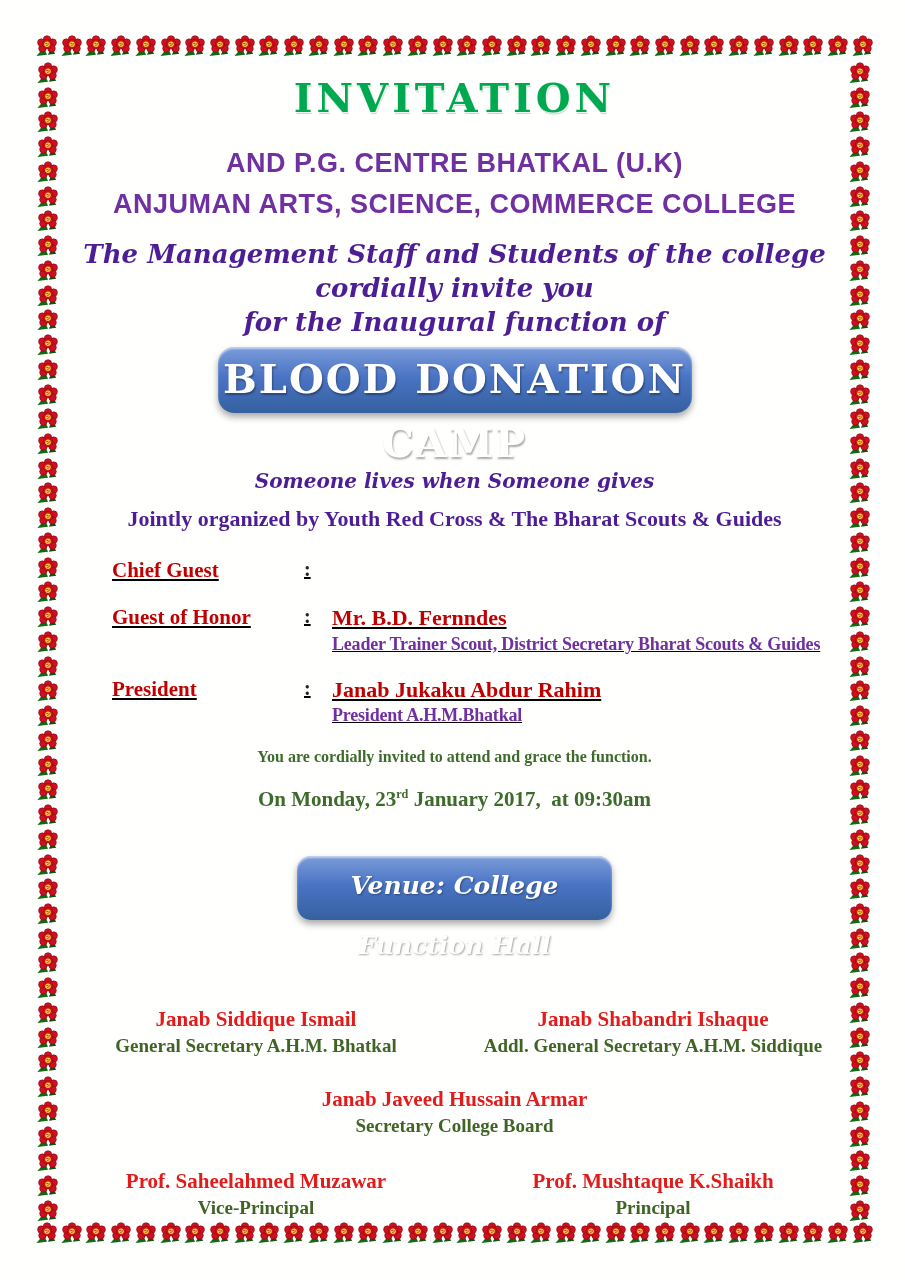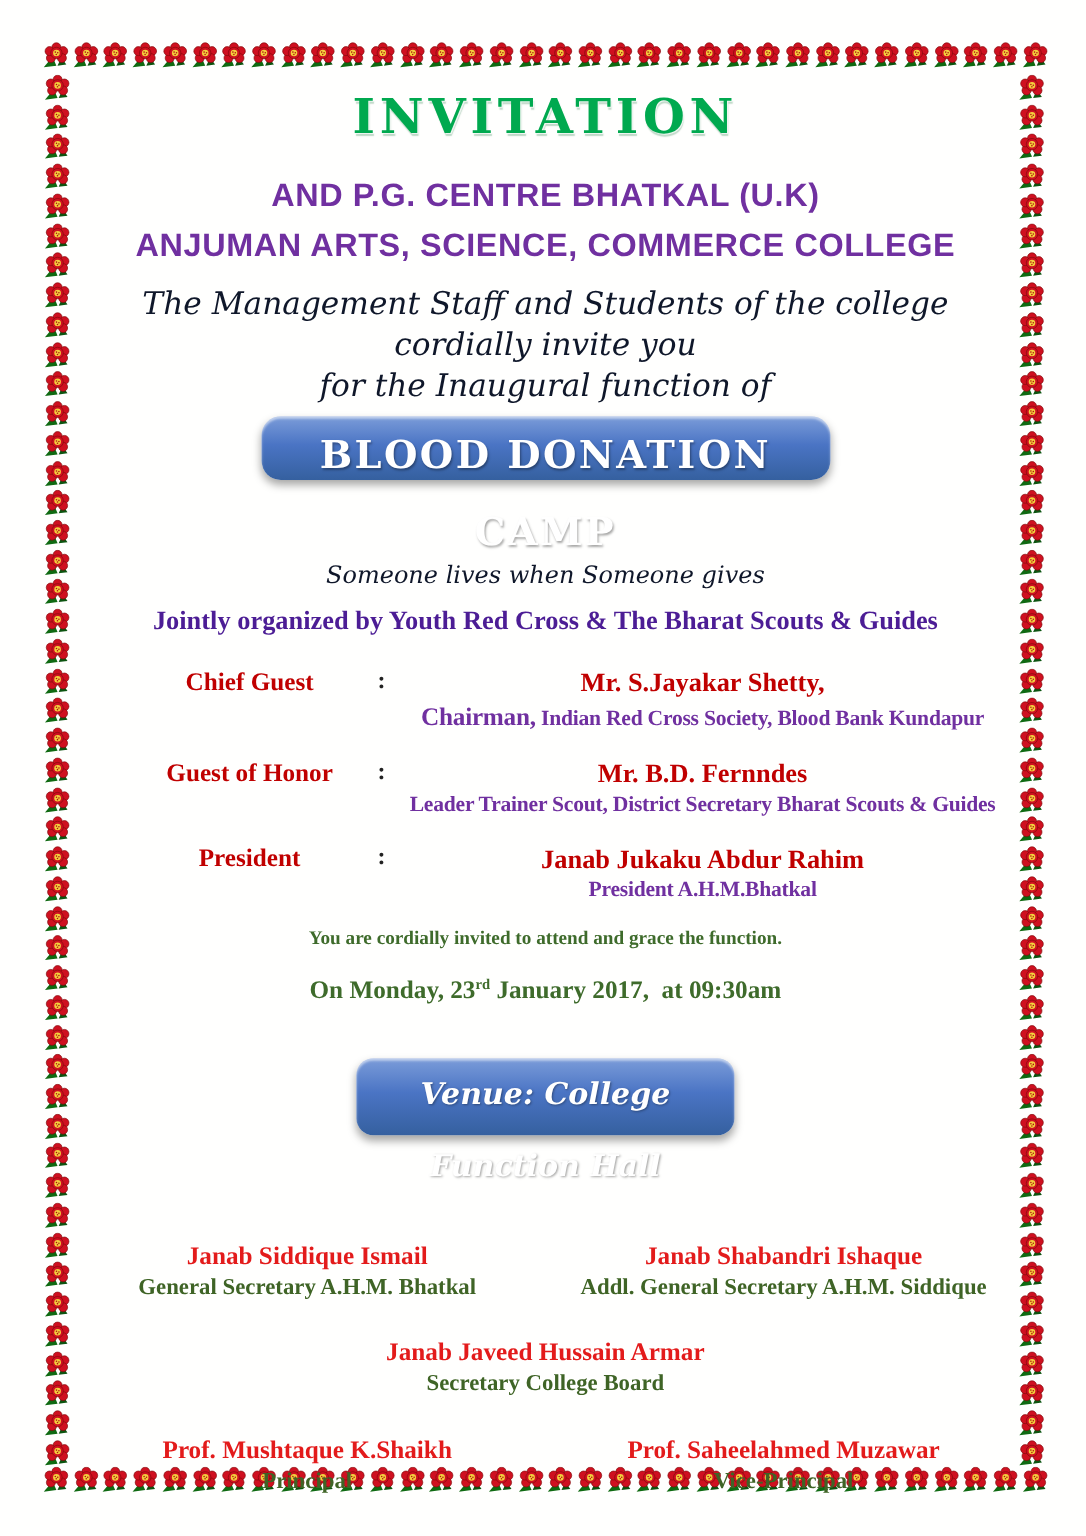--- a/index.html
+++ b/index.html
@@ -44,49 +44,49 @@
     font-family: "Liberation Sans", sans-serif;
     font-weight: bold;
     font-size: 27px;
     letter-spacing: 0.5px;
     line-height: 1.5;
     color: #7030A0;
   }
   .script-text {
     font-family: "DejaVu Serif", serif;
     font-style: italic;
-    font-weight: normal;
-    color: #0f172a;
+    font-weight: bold;
+    color: #4c1d95;
     font-size: 26px;
     line-height: 1.3;
   }
   .invite-lines { margin-top: 14px; }
   .banner {
     display: inline-block;
     margin-top: 8px;
-    width: 474px; height: 53px; line-height: 64px;
+    width: 474px; height: 66px; line-height: 64px;
     border-radius: 16px;
     background: linear-gradient(180deg, #7b9cd9 0%, #4a74c4 45%, #35609f 100%);
     box-shadow: 0 4px 7px rgba(0,0,0,0.35), inset 0 2px 2px rgba(255,255,255,0.55);
     color: #ffffff;
     font-family: "DejaVu Serif", serif;
     font-weight: bold;
-    font-size: 32px;
+    font-size: 40px;
     letter-spacing: 2px;
     text-shadow: 1px 2px 2px rgba(0,0,0,0.35);
   }
   .tagline { margin-top: 7px; font-size: 20px; text-align: center; }
   .organized {
     margin-top: 12px;
     font-weight: bold;
     font-size: 22px;
     color: #4c1d95;
   }
 
-  .guests { margin: 26px 0 0 42px; text-align: center; }
+  .guests { margin: 26px 0 0 42px; text-align: left; text-decoration: underline; }
   .guest-row { display: grid; grid-template-columns: 192px 28px 1fr; margin-bottom: 22px; }
   .guest-label { color: #C00000; font-weight: bold; font-size: 21px; }
   .guest-colon { color: #222222; font-weight: bold; font-size: 20px; }
   .guest-name  { color: #C00000; font-weight: bold; font-size: 22px; line-height: 1.15; }
   .guest-role  { color: #7030A0; font-weight: bold; font-size: 18px; margin-top: 3px; letter-spacing: -0.2px; }
   .role-primary { font-size: 21px; }
 
   .note {
     margin-top: 16px;
     font-weight: bold;
@@ -3072,27 +3072,20 @@
 
     <div class="script-text tagline">Someone lives when Someone gives</div>
 
     <div class="organized">Jointly organized by Youth Red Cross &amp; The Bharat Scouts &amp; Guides</div>
 
     <div class="guests">
 
       <div class="guest-row">
         <div class="guest-label">Chief Guest</div>
         <div class="guest-colon">:</div>
-        <div class="guest-details">
-          <div class="guest-name">Mr. S.Jayakar Shetty,</div>
-          <div class="guest-role">
-            <span class="role-primary">Chairman,</span>
-            <span class="role-secondary">Indian Red Cross Society, Blood Bank Kundapur</span>
-          </div>
-        </div>
       </div>
 
       <div class="guest-row">
         <div class="guest-label">Guest of Honor</div>
         <div class="guest-colon">:</div>
         <div class="guest-details">
           <div class="guest-name">Mr. B.D. Fernndes</div>
           <div class="guest-role">Leader Trainer Scout, District Secretary Bharat Scouts &amp; Guides</div>
         </div>
       </div>
@@ -3129,23 +3122,23 @@
       </div>
     </div>
 
     <div class="sig center-sig">
       <div class="sig-name">Janab Javeed Hussain Armar</div>
       <div class="sig-title">Secretary College Board</div>
     </div>
 
     <div class="sig-row profs-row">
       <div class="sig">
+        <div class="sig-name">Prof. Saheelahmed Muzawar</div>
+        <div class="sig-title">Vice-Principal</div>
+      </div>
+      <div class="sig">
         <div class="sig-name">Prof. Mushtaque K.Shaikh</div>
         <div class="sig-title">Principal</div>
-      </div>
-      <div class="sig">
-        <div class="sig-name">Prof. Saheelahmed Muzawar</div>
-        <div class="sig-title">Vice-Principal</div>
       </div>
     </div>
 
   </div>
 </div>
 
 </body></html>

